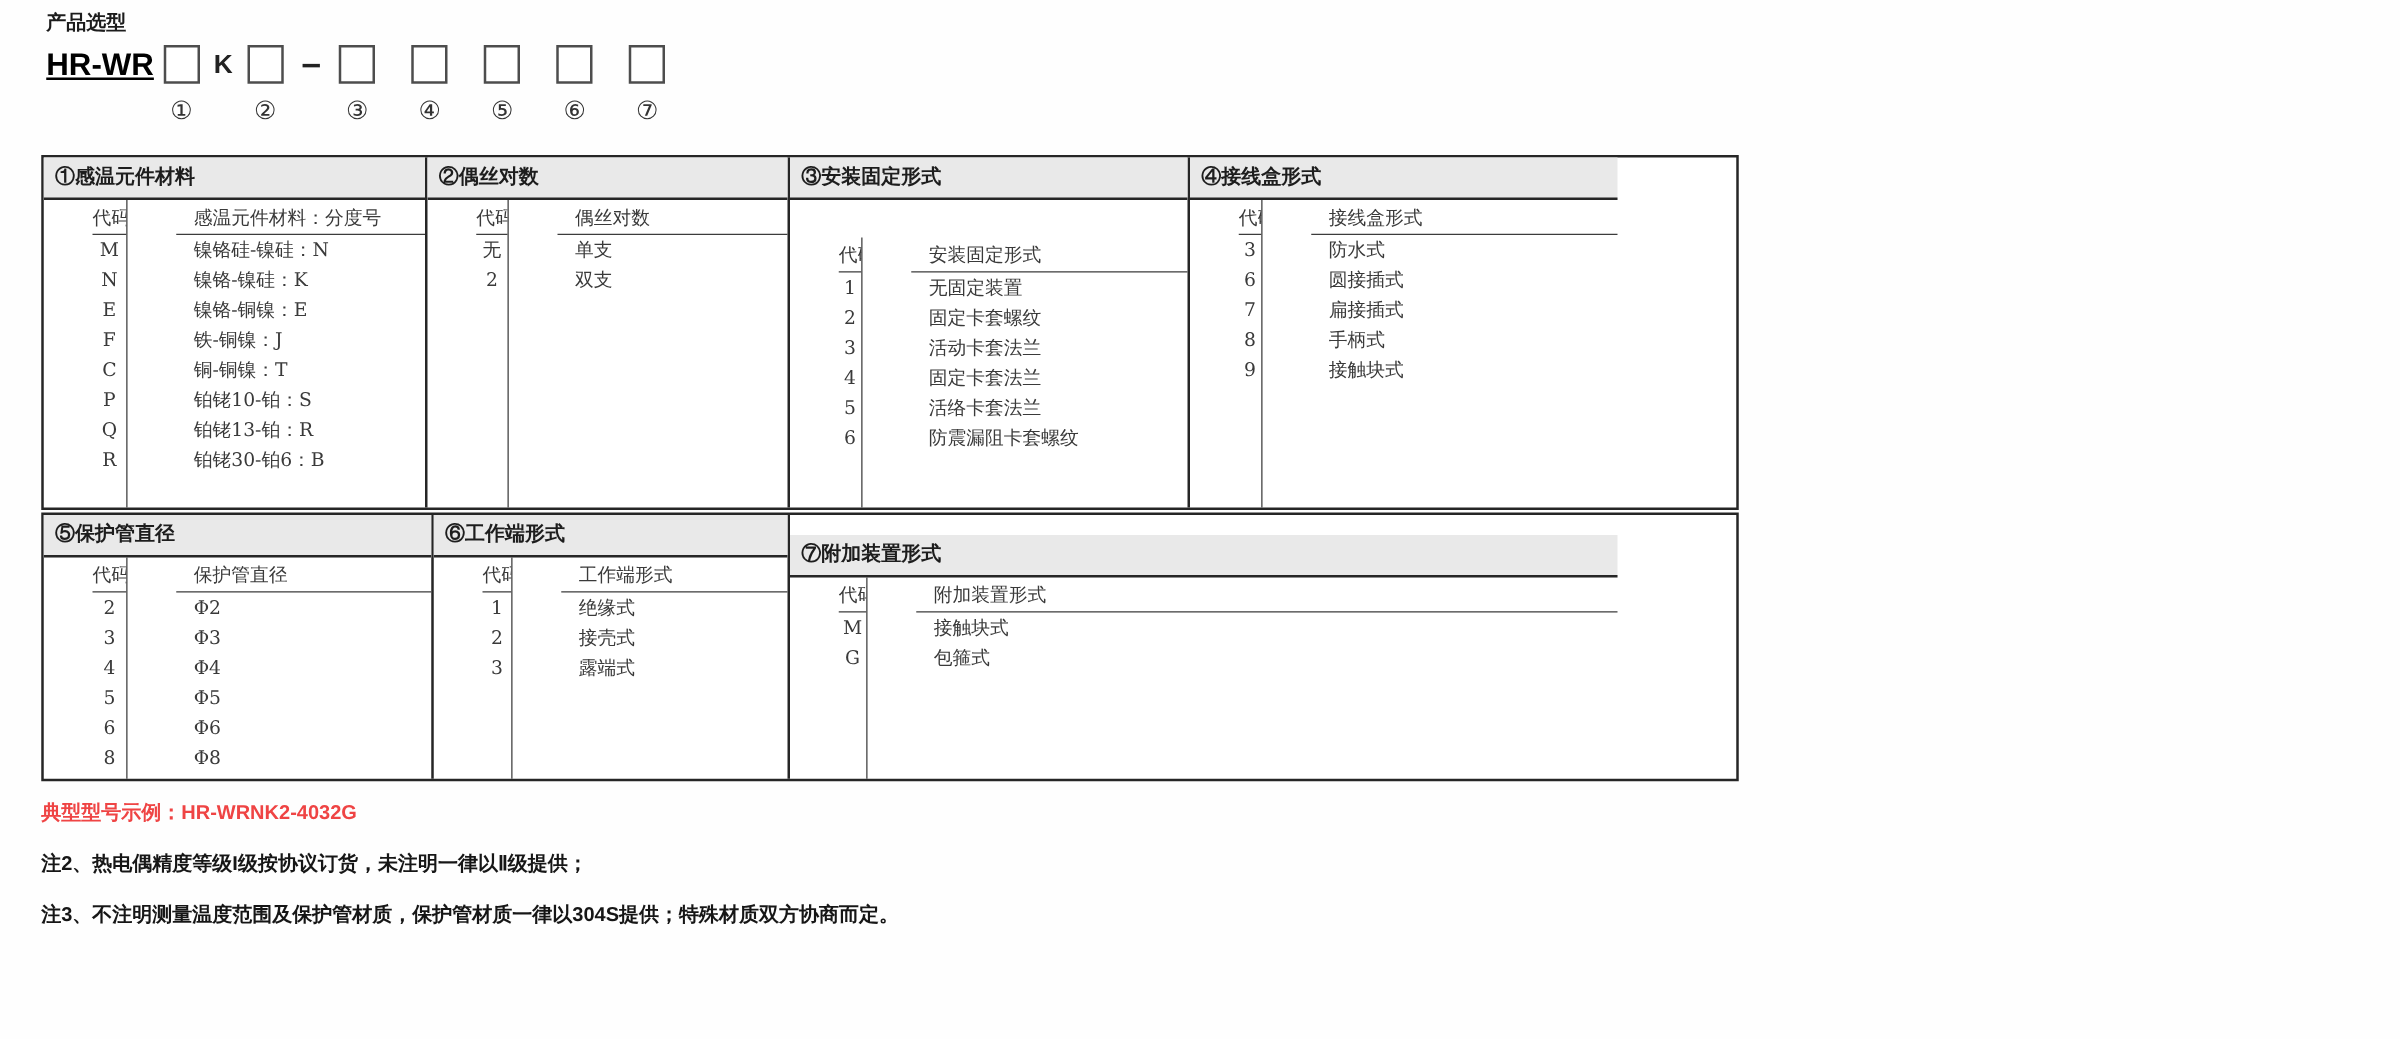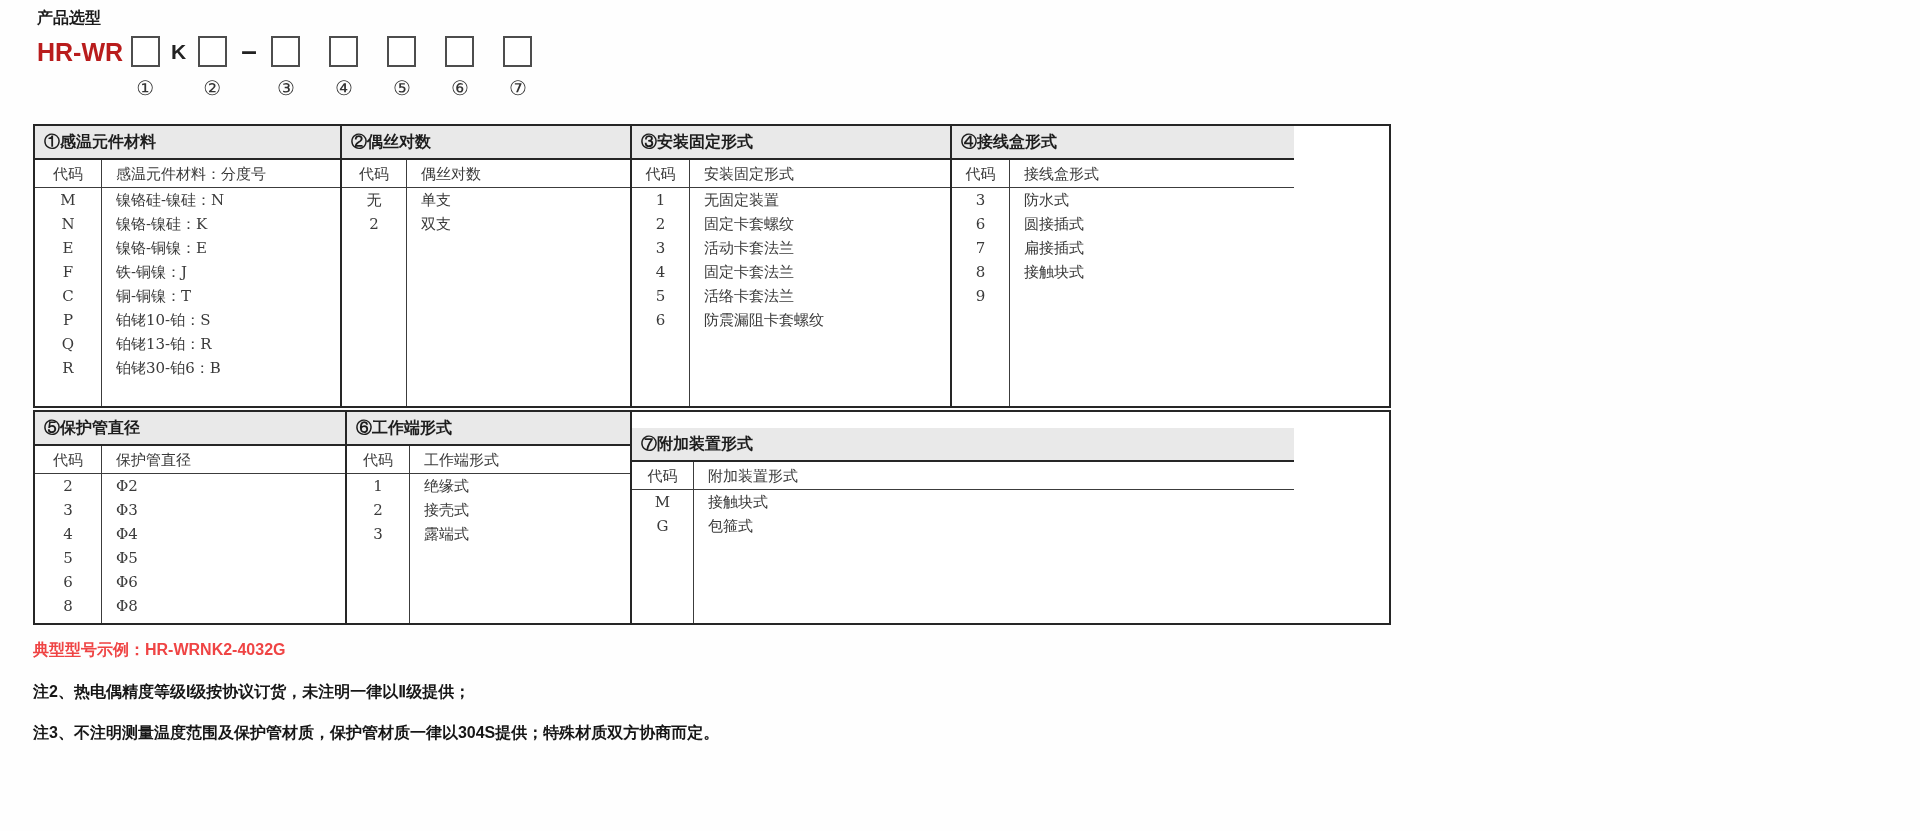--- a/index.html
+++ b/index.html
@@ -4,37 +4,37 @@
 <style>
   html,body{margin:0;padding:0;background:#ffffff;}
   .canvas{position:relative;width:1920px;height:831px;background:#fefefe;overflow:hidden;
           font-family:"Liberation Sans",sans-serif;color:#2b2b2b;}
 
   
   .page-title{position:absolute;left:37px;top:8px;font-size:16px;font-weight:bold;color:#1c1c1c;}
 
   
   .model-row{position:absolute;left:37px;top:36px;display:flex;align-items:flex-start;}
-  .model-prefix{font-size:25px;font-weight:bold;letter-spacing:0px;line-height:32px;color:#b91c1c;margin-right:7px;}
+  .model-prefix{font-size:25px;font-weight:bold;letter-spacing:0px;line-height:32px;color:#000000;margin-right:7px;text-decoration:underline;}
   .model-letter{font-size:21px;font-weight:bold;line-height:32px;color:#222;margin:0 11px;}
   .model-dash{font-size:28px;font-weight:bold;line-height:30px;color:#222;margin:0 14px;}
   .pos-group{display:inline-flex;flex-direction:column;align-items:center;width:30px;}
   .pos-group.sp{margin-left:28px;}
   .mbox{width:25px;height:27px;border:2px solid #4d4d4d;background:#fff;box-sizing:content-box;}
   .pos-num{margin-top:9px;font-size:20px;font-family:"DejaVu Serif",serif;color:#333;}
 
   
   .tbl-row{position:absolute;left:33px;width:1358px;border:2px solid #262626;box-sizing:border-box;
            display:flex;background:#fff;}
   .tbl{border-right:2px solid #262626;box-sizing:border-box;display:flex;flex-direction:column;}
   .tbl:last-child{border-right:none;}
   .tbl-title{height:32px;line-height:32px;background:#e9e9e9;border-bottom:2px solid #262626;
              padding-left:9px;font-size:16px;font-weight:bold;color:#1d1d1d;white-space:nowrap;overflow:hidden;}
   .tbl-grid{flex:1;display:flex;font-family:"DejaVu Serif",serif;font-size:15px;color:#3a3a3a;}
-  .col{display:flex;flex-direction:column;box-sizing:border-box;}
+  .col{display:flex;flex-direction:column;box-sizing:border-box;padding-left:39px;}
   .col.code{border-right:1px solid #3c3c3c;align-items:center;}
   .col.val{flex:1;}
   .cell{height:24px;line-height:24px;white-space:nowrap;overflow:hidden;}
   .cell.head{height:28px;line-height:28px;border-bottom:1px solid #3c3c3c;width:100%;box-sizing:border-box;}
   .col.code .cell.head{text-align:center;}
   .col.val .cell{padding-left:14px;}
   .col.code .cell{text-align:center;width:100%;}
 
   
   .example-line{position:absolute;left:33px;top:640px;font-size:16px;font-weight:600;color:#ef4444;}
@@ -119,21 +119,21 @@
               <div class="cell">无</div>
               <div class="cell">2</div>
             </div>
             <div class="col val">
               <div class="cell head">偶丝对数</div>
               <div class="cell">单支</div>
               <div class="cell">双支</div>
             </div>
           </div>
         </div>
-        <div class="tbl" style="width: 320px;">
+        <div class="tbl" style="width: 320px; gap: 30px;">
           <div class="tbl-title">③安装固定形式</div>
           <div class="tbl-grid">
             <div class="col code" style="width: 58px;">
               <div class="cell head">代码</div>
               <div class="cell">1</div>
               <div class="cell">2</div>
               <div class="cell">3</div>
               <div class="cell">4</div>
               <div class="cell">5</div>
               <div class="cell">6</div>
@@ -158,20 +158,21 @@
               <div class="cell">6</div>
               <div class="cell">7</div>
               <div class="cell">8</div>
               <div class="cell">9</div>
             </div>
             <div class="col val">
               <div class="cell head">接线盒形式</div>
               <div class="cell">防水式</div>
               <div class="cell">圆接插式</div>
               <div class="cell">扁接插式</div>
+              <div class="cell">手柄式</div>
               <div class="cell">接触块式</div>
             </div>
           </div>
         </div>
       </div>
       <div class="tbl-row" style="top: 410px; height: 215px;">
         <div class="tbl" style="width: 312px;">
           <div class="tbl-title">⑤保护管直径</div>
           <div class="tbl-grid">
             <div class="col code" style="width: 67px;">

